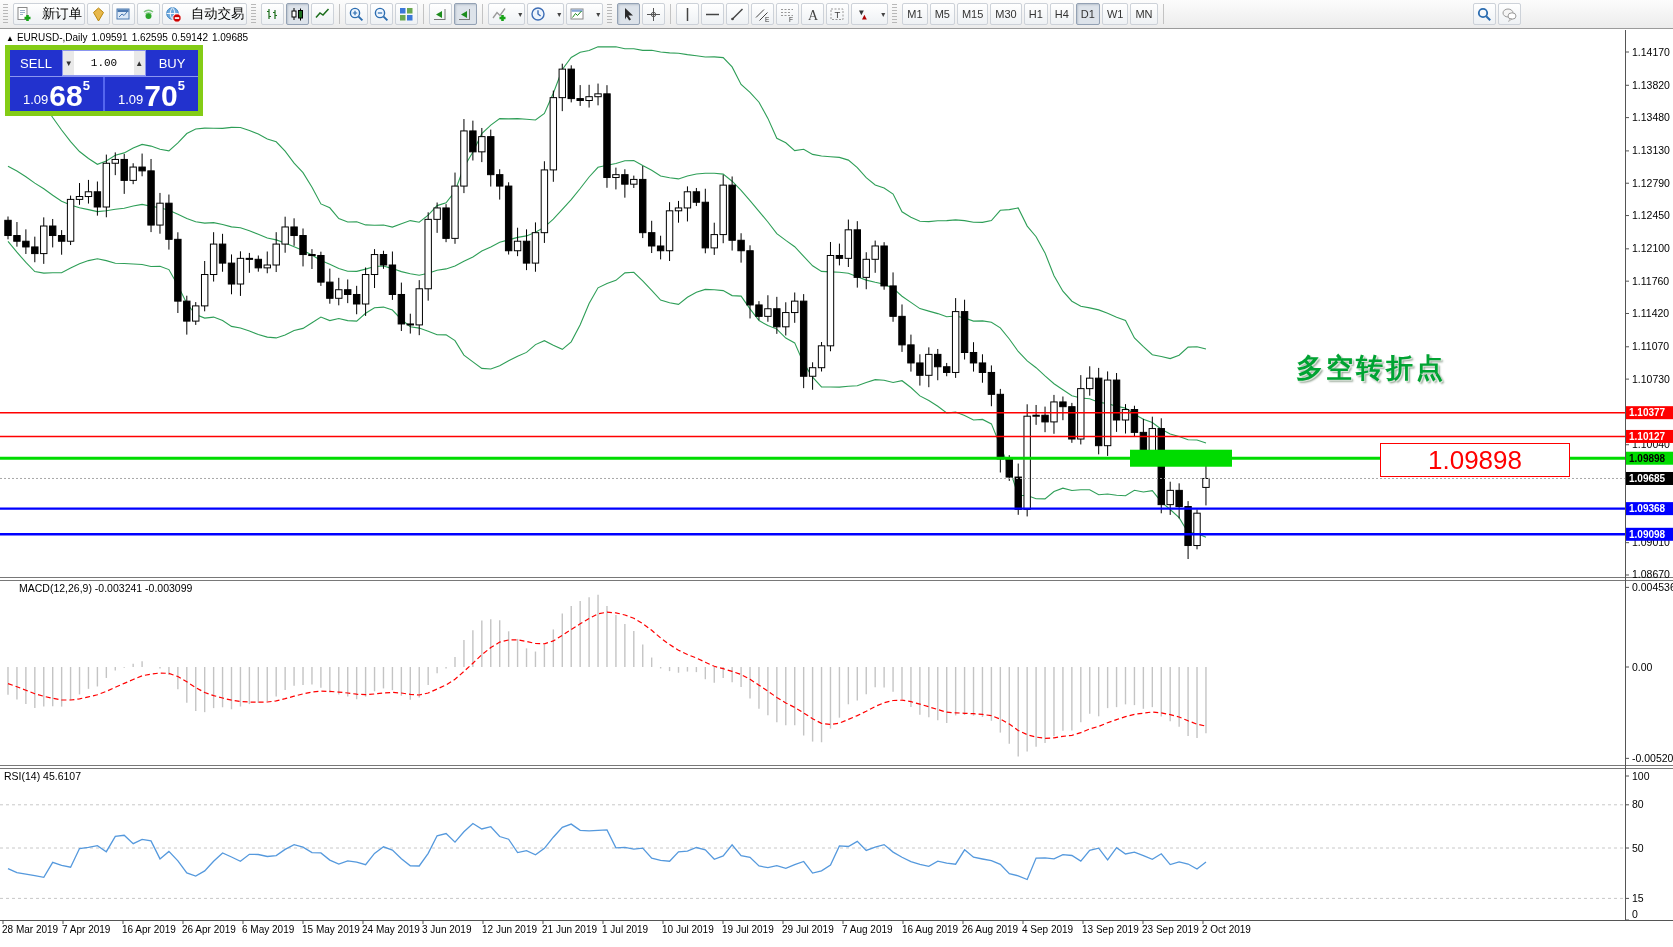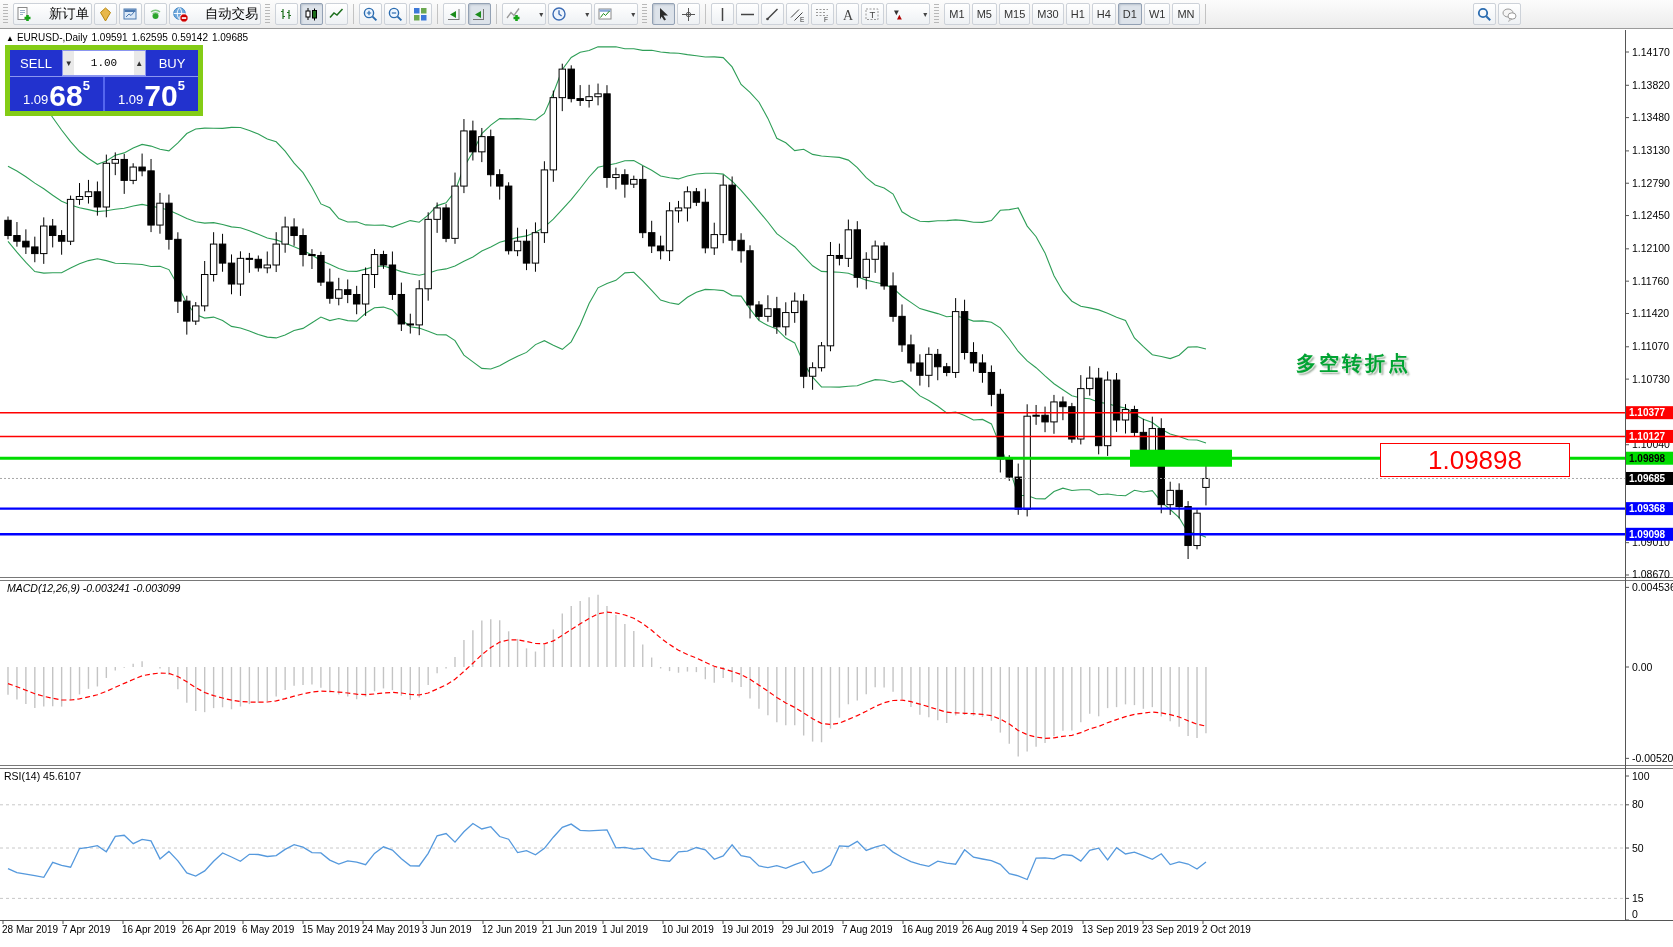--- a/index.html
+++ b/index.html
@@ -1,21 +1,21 @@
 <!DOCTYPE html>
 <html><head>
 <meta charset="utf-8">
 <style>
   html,body{margin:0;padding:0;background:#fff;width:1673px;height:947px;overflow:hidden;
     font-family:"Liberation Sans",sans-serif;-webkit-font-smoothing:antialiased;}
   #toolbar{position:absolute;top:0;left:0;width:1673px;height:28px;z-index:5;
     background:linear-gradient(#fcfcfc,#ececec);border-bottom:1px solid #9b9b9b;
     display:flex;align-items:center;font-size:12px;color:#222;}
   .tbtn{height:22px;min-width:22px;display:inline-flex;align-items:center;justify-content:center;
-    gap:16px;margin:0 1px;padding:0 2px;border:1px solid #cdd2d9;border-radius:2px;
+    gap:9px;margin:0 1px;padding:0 2px;border:1px solid #cdd2d9;border-radius:2px;
     background:linear-gradient(#ffffff,#eef1f4);box-sizing:border-box;cursor:default;}
   .tbtn.pressed{background:#dde3ea;border-color:#93a1b4;box-shadow:inset 1px 1px 2px #b9c2cd;}
   .tbtn .lbl{white-space:nowrap;}
   .tbtn .caret{font-size:8px;color:#444;margin-left:1px;}
   .tf{font-size:11px;color:#333;padding:0 4px;}
   .sep{width:1px;height:20px;background:#c3c3c3;margin:0 4px;flex:0 0 1px;}
   .grip{width:5px;height:20px;margin:0 4px 0 3px;flex:0 0 5px;
     background:repeating-linear-gradient(to bottom,#b8b8b8 0 1px,transparent 1px 3px);}
   #toolbar-right{position:absolute;left:1472px;top:3px;display:flex;z-index:6;}
   #plot{position:absolute;top:0;left:0;z-index:1;}
@@ -30,25 +30,25 @@
   .tp-vol{flex:1;display:flex;background:#fff;border:1px solid #8b96f0;box-sizing:border-box;}
   .tp-step{width:17px;background:#e9e9e9;border:none;font-size:8px;color:#333;cursor:pointer;padding:0;}
   .tp-vol input{width:100%;border:none;outline:none;text-align:center;font-size:11px;
     font-family:Liberation Mono, monospace;color:#000;min-width:0;}
   .tp-row2{display:flex;height:34px;}
   .tp-price{flex:1;color:#fff;display:flex;align-items:flex-end;justify-content:center;padding-bottom:2px;}
   .tp-price.left{border-right:2px solid #5566ee;}
   .tp-small{font-size:13px;margin:0 1px 2px 0;}
   .tp-big{font-size:30px;font-weight:bold;line-height:26px;}
   .tp-sup{font-size:13px;font-weight:bold;align-self:flex-start;margin-top:1px;}
-  #annotation{left:1296px;top:350px;font-size:20px;font-weight:bold;letter-spacing:3px;color:#00a332;
+  #annotation{left:1296px;top:350px;font-size:27px;font-weight:bold;letter-spacing:3px;color:#00a332;
     text-shadow:1px 1px 0 #d9e3d9,2px 2px 2px #93a493;white-space:nowrap;}
   #callout{left:1380px;top:443px;width:188px;height:32px;border:1px solid #ff0000;background:#fff;
     display:flex;align-items:center;justify-content:center;font-size:26px;color:#ff0000;}
-  #macd-label{left:7px;top:582px;font-size:10.5px;color:#000;font-style:italic;}
+  #macd-label{left:19px;top:582px;font-size:10.5px;color:#000;}
   #rsi-label{left:4px;top:770px;font-size:10.5px;color:#000;}
 </style>
 </head>
 <body>
 
 <svg id="plot" width="1673" height="947">
     <defs>
       <clipPath id="cpMain">
         <rect x="0" y="30" width="1625" height="547"></rect>
       </clipPath>

